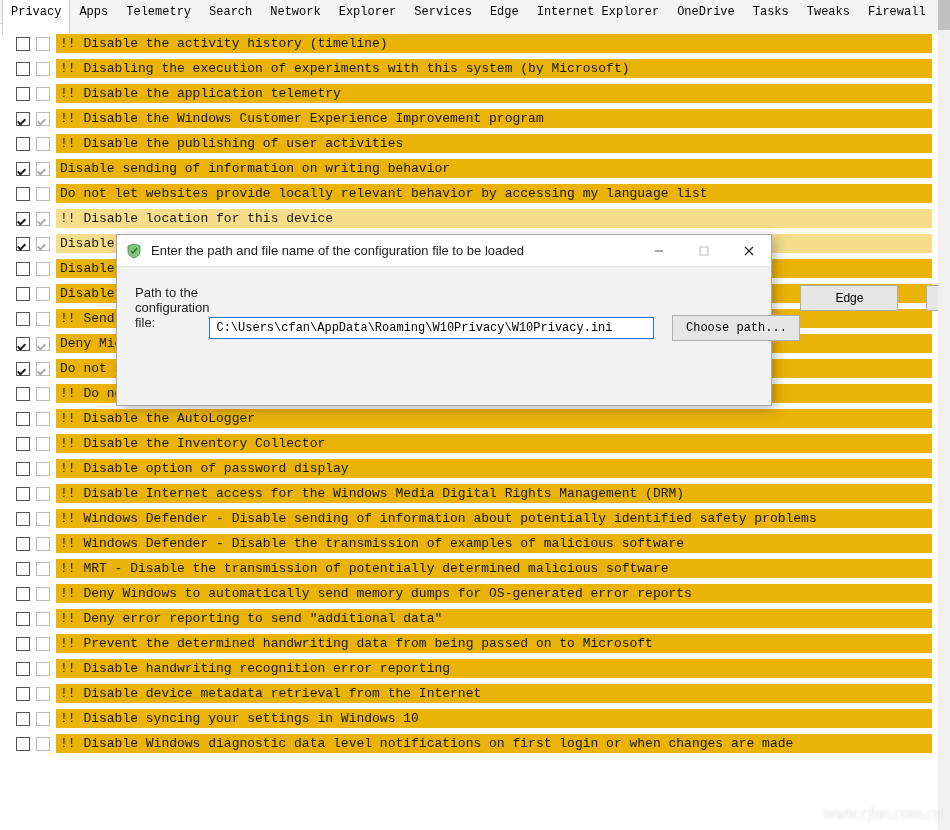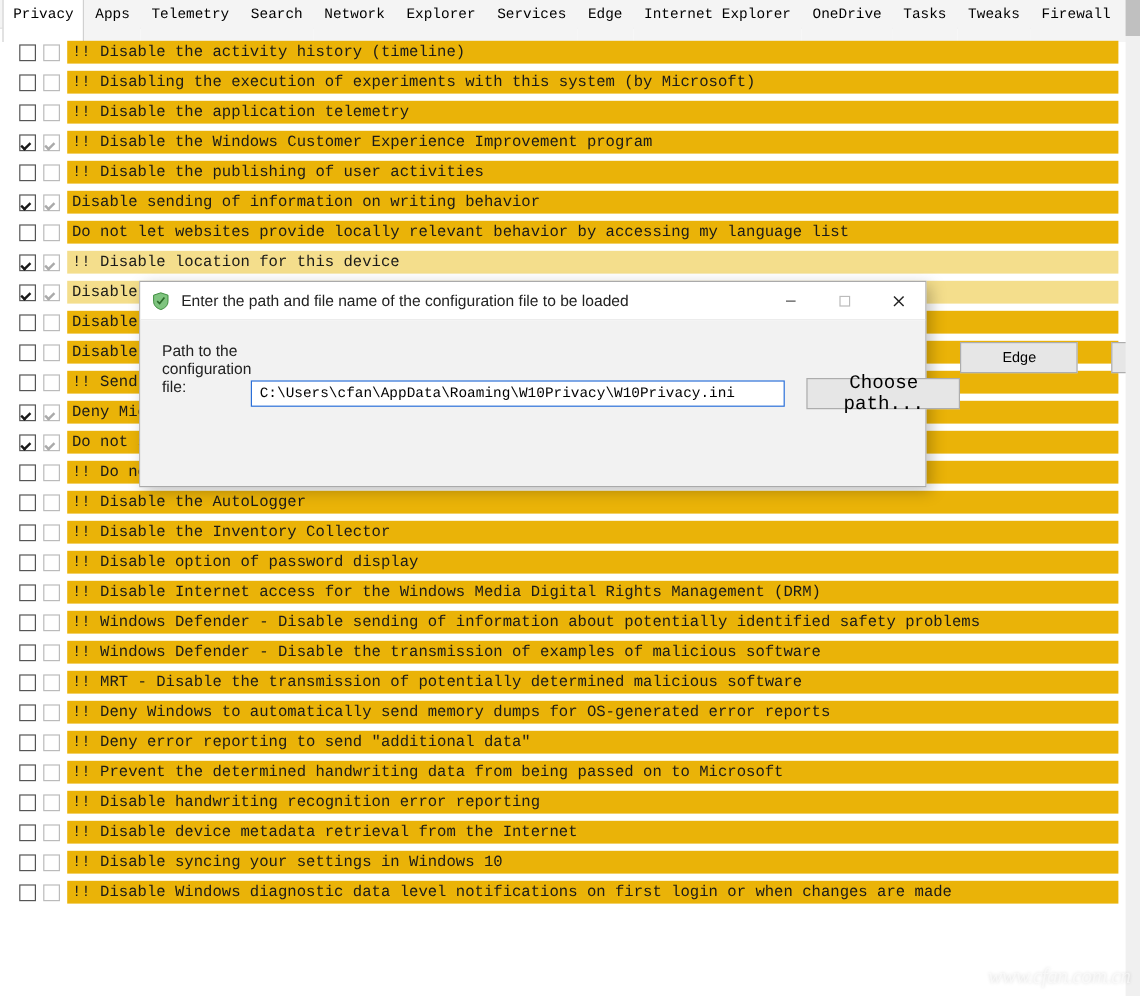--- a/index.html
+++ b/index.html
@@ -187,21 +187,21 @@
       font-size: 12px;
       padding: 2px 6px;
       outline: none;
     }
     .dialog .choose {
       width: 128px;
       height: 26px;
       background: #e6e6e6;
       border: 1px solid #adadad;
       font-family: "Consolas", "Courier New", monospace;
-      font-size: 16px;
+      font-size: 12px;
       text-align: center;
       display: inline-flex;
       align-items: center;
       justify-content: center;
     }
     .dialog .btnrow {
       display: flex;
       gap: 28px;
       justify-content: center;
     }

